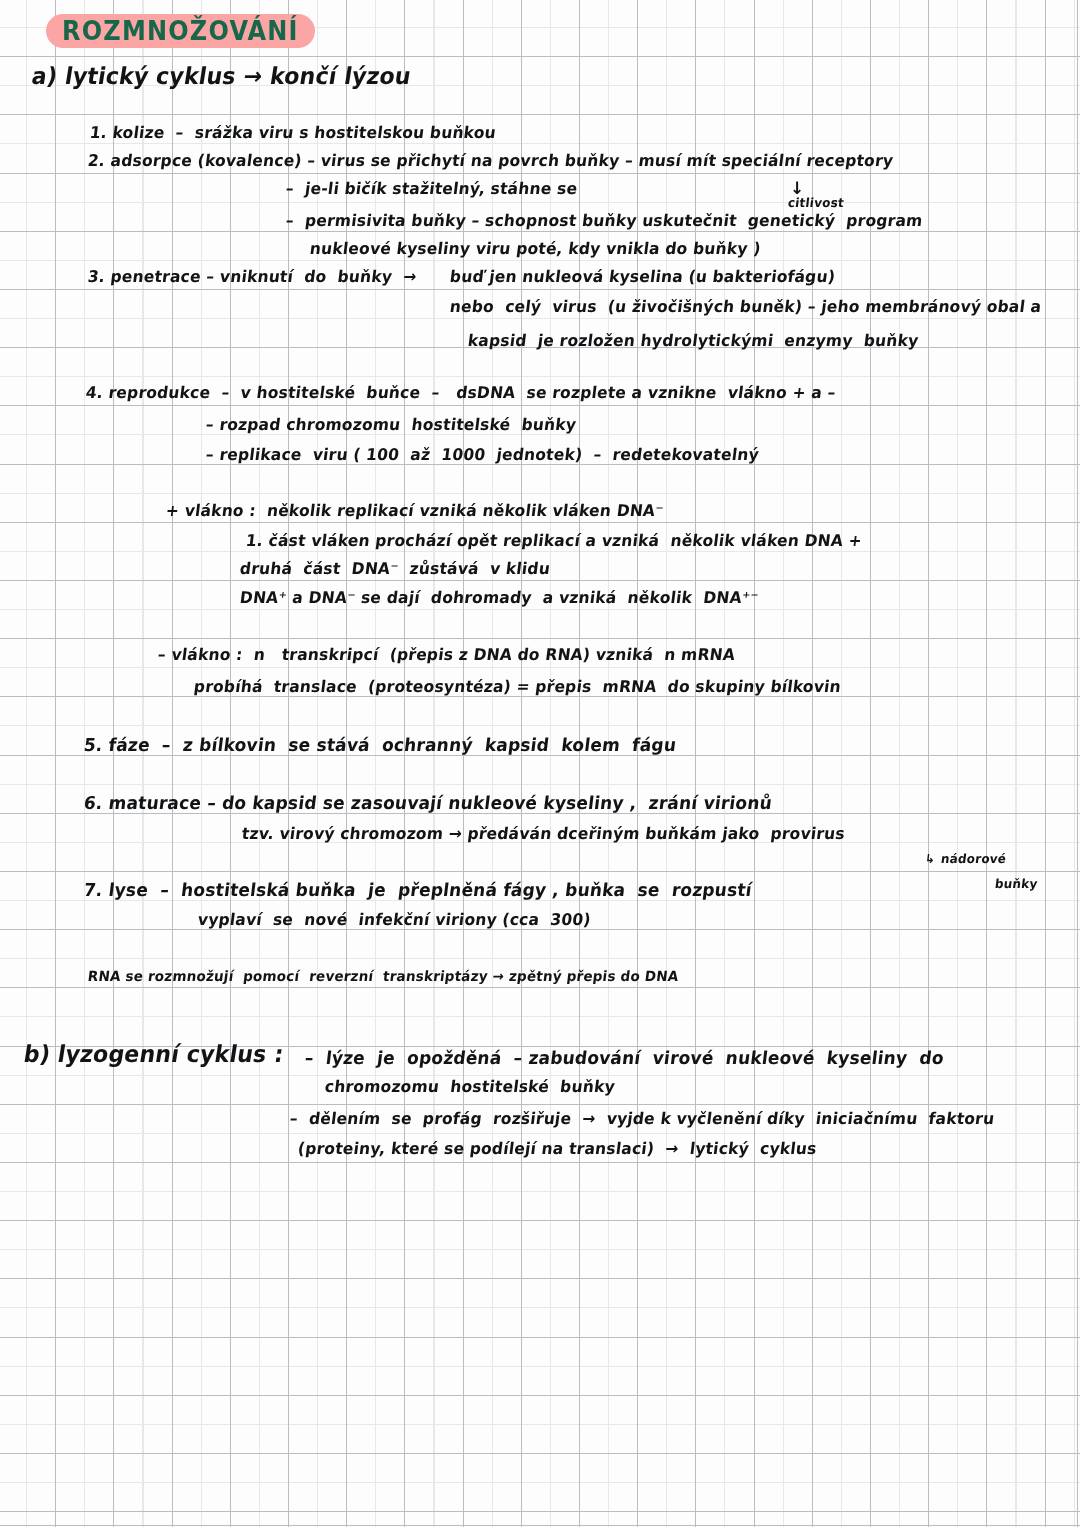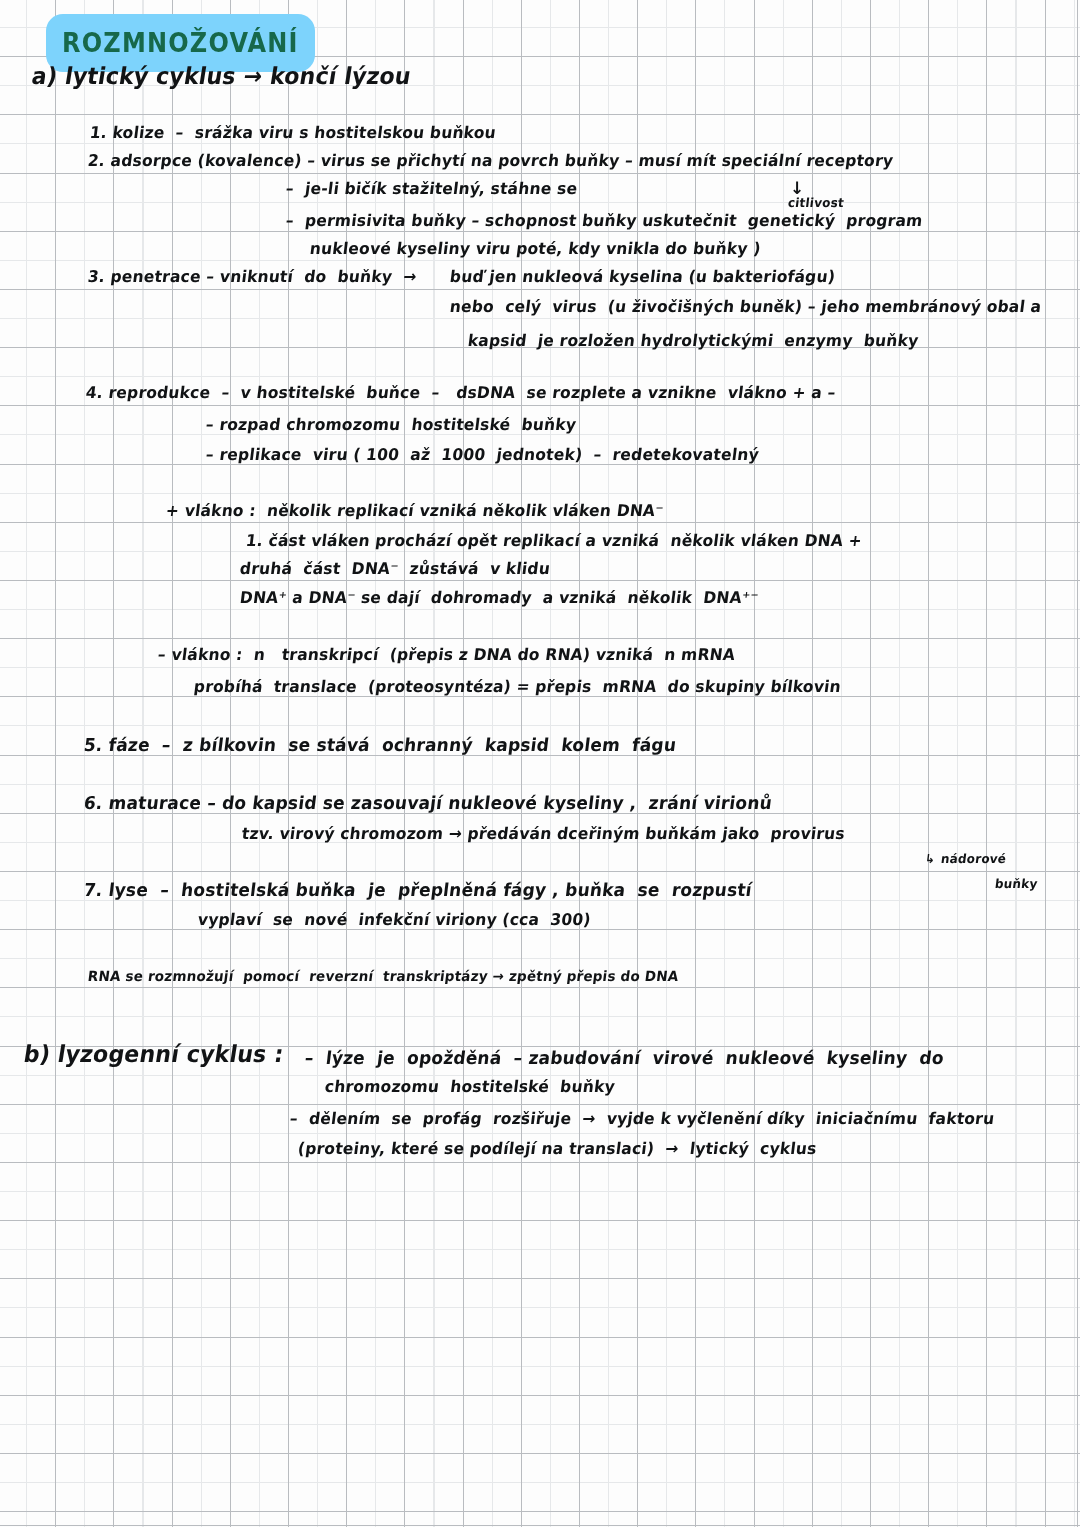--- a/index.html
+++ b/index.html
@@ -53,24 +53,24 @@
   
   .slant  { transform: skewX(-9deg) scaleY(1.06); }
   .slant2 { transform: skewX(-7deg) scaleY(1.04); }
 
   
   #title-wrap {
     position: absolute;
     left: 46px;
     top: 14px;
     height: 34px;
-    padding: 12px 16px;
+    padding: 0 16px;
     display: flex;
     align-items: center;
-    background: #7dd3fc;
+    background: #fca5a5;
     border-radius: 17px;
   }
   #title-text {
     font-family: "DejaVu Sans", sans-serif;
     font-size: 24px;
     font-weight: 700;
     letter-spacing: 1.2px;
     color: #17684a;
     transform: scaleY(1.12);
   }

